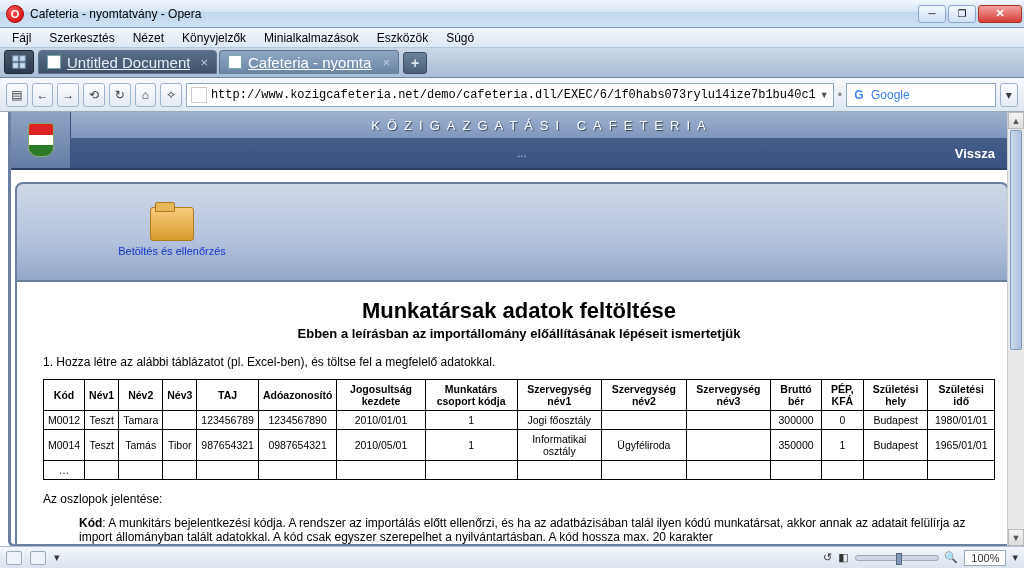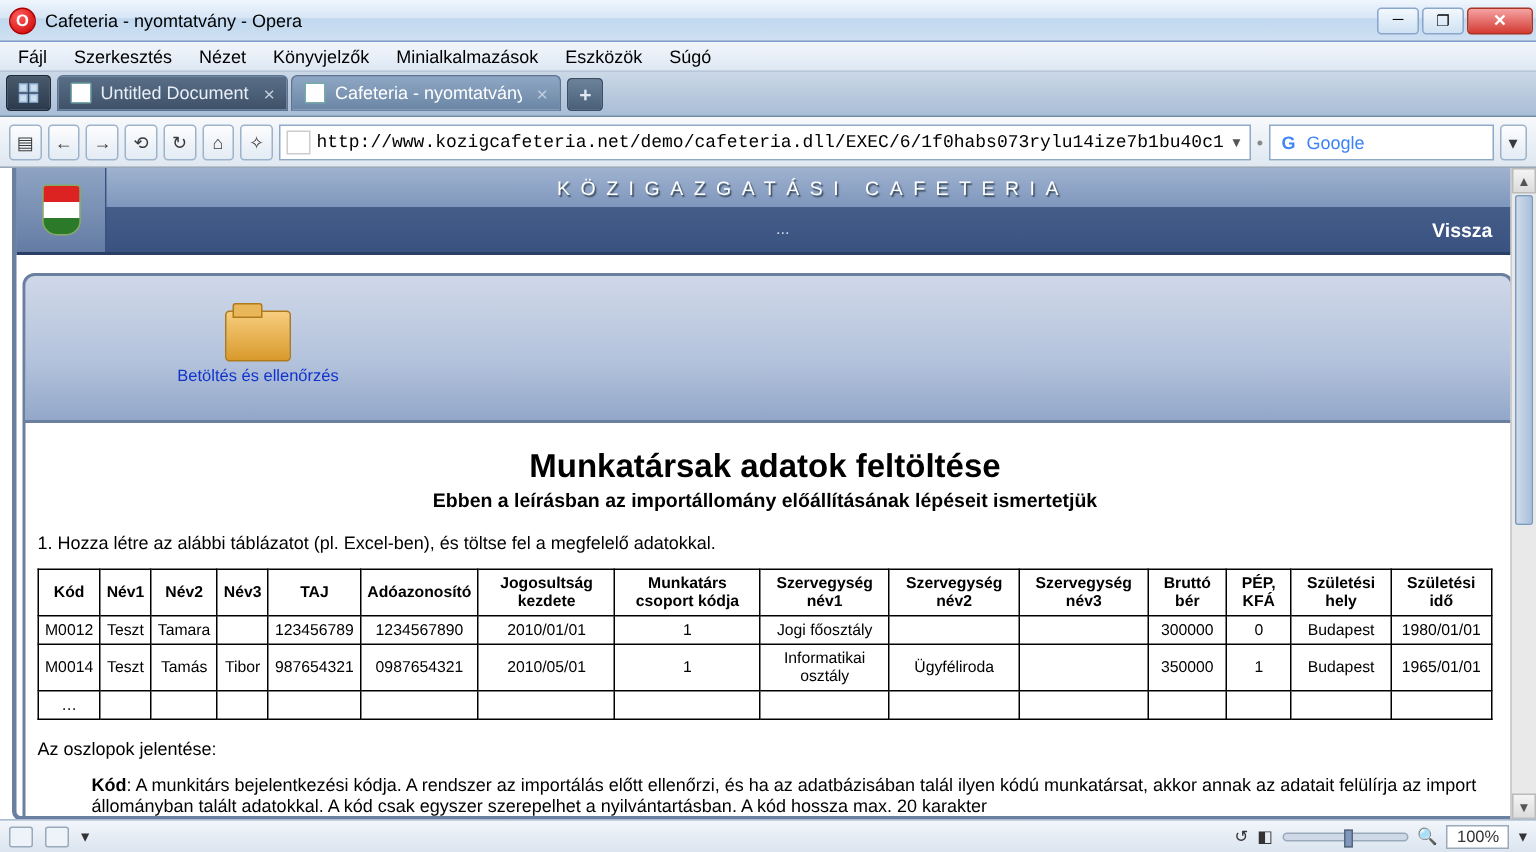--- a/index.html
+++ b/index.html
@@ -16,21 +16,21 @@
 
   .menubar { height: 20px; background: linear-gradient(to bottom,#f2f6fb,#dde8f4); border-bottom:1px solid #b5c7dc; display:flex; align-items:center; padding:0 4px; gap:2px;}
   .menu-item { padding: 2px 8px; font-size:12px; cursor: default;}
 
   .tabstrip { height: 30px; background: linear-gradient(to bottom,#cbd8e7,#a8bdd6); display:flex; align-items:flex-end; padding:0 2px; gap:0; border-bottom:1px solid #6e89a8;}
   .speed-dial-btn{width:30px;height:24px;background:linear-gradient(to bottom,#4a5a6d,#2b3a4c);border:1px solid #1e2a38;border-radius:3px;margin:0 4px 3px 2px;display:flex;align-items:center;justify-content:center;color:#cfe;}
   .speed-dial-btn svg{width:14px;height:14px;}
   .tab { height: 24px; padding: 0 8px; margin-bottom:3px; border:1px solid #5c7491; border-radius:4px 4px 0 0; background:linear-gradient(to bottom,#5a6f88,#3e5168); color:#e7eef7; display:flex; align-items:center; gap:6px; max-width:180px; margin-right:2px;}
   .tab.active{ background:linear-gradient(to bottom,#8ea7c4,#6b86a5); color:#fff; border-bottom-color:#6b86a5;}
   .tab .doc-icon{width:14px;height:14px;background:#fff;border:1px solid #7aa;border-radius:1px;position:relative;flex-shrink:0;}
-  .tab .tab-label{font-size:12px; white-space:nowrap; overflow:hidden;}
+  .tab .tab-label{font-size:15px; white-space:nowrap; overflow:hidden;text-decoration:underline;}
   .tab .tab-close{color:#c0cede;font-size:13px;margin-left:4px;}
   .new-tab{width:24px;height:22px;margin-bottom:3px;margin-left:2px;background:linear-gradient(to bottom,#6c819a,#4a5f78);border:1px solid #3a4e66;border-radius:3px;color:#e0e8f2;display:flex;align-items:center;justify-content:center;font-size:14px;font-weight:bold;}
 
   .navbar { height:34px; background: linear-gradient(to bottom,#f7f9fc,#dfe7f0); border-bottom:1px solid #9ab; display:flex; align-items:center; padding:0 6px; gap:4px;}
   .nav-btn{width:26px;height:24px;border:1px solid #9db3cc;border-radius:3px;background:linear-gradient(to bottom,#fdfdfe,#e3ebf4);display:flex;align-items:center;justify-content:center;font-size:12px;color:#3a3a3a;}
   .url-bar{flex:1;height:24px;border:1px solid #8da9c7;background:#fff;display:flex;align-items:center;padding:0 4px;gap:4px;}
   .url-bar .site-icon{width:16px;height:16px;background:#fff;border:1px solid #ccc;}
   .url-text{font-size:12px;color:#000;flex:1;overflow:hidden;white-space:nowrap;font-family:Liberation Mono, monospace;}
   .url-drop{color:#555;font-size:9px;}
   .search-sep{color:#888;}
@@ -57,21 +57,21 @@
   .banner-sub{flex:1;display:flex;align-items:center;justify-content:space-between;padding:0 18px;}
   .banner-dots{color:#cbd6e8;font-size:11px;margin:0 auto;}
   .vissza{color:#fff;font-weight:bold;font-size:13px;}
 
   .app-toolbar{height:100px;margin:12px 4px 0 4px;background:linear-gradient(to bottom,#cfd8e8 0%,#b3c2dc 60%,#92a7c9 100%);border:2px solid #6b7fa0;border-radius:8px 8px 0 0;display:flex;align-items:center;}
   .tool-item{width:310px;display:flex;flex-direction:column;align-items:center;gap:4px;}
   .folder-icon{width:44px;height:34px;background:linear-gradient(to bottom,#f7cd7e,#d99a2c);border:1px solid #b07a1a;border-radius:3px;position:relative;}
   .folder-icon::before{content:"";position:absolute;top:-6px;left:4px;width:18px;height:8px;background:#e8b75a;border:1px solid #b07a1a;border-radius:2px 2px 0 0;}
   .tool-label{color:#1133cc;font-size:11px;font-weight:normal;}
 
-  .doc-body{background:#fff;padding:10px 12px 0 8px;border-left:2px solid #6b7fa0;border-right:2px solid #6b7fa0;margin:0 4px;}
+  .doc-body{background:#fff;padding:10px 12px 0 26px;border-left:2px solid #6b7fa0;border-right:2px solid #6b7fa0;margin:0 4px;}
   .doc-title{text-align:center;font-family:Arial,sans-serif;font-size:22px;font-weight:bold;margin:6px 0 2px 0;}
   .doc-subtitle{text-align:center;font-family:Arial,sans-serif;font-size:13px;font-weight:bold;margin-bottom:14px;}
   .step{font-size:12px;margin:6px 0 10px 0;}
   table.imp{border-collapse:collapse;width:100%;font-size:10.5px;}
   table.imp th, table.imp td{border:1px solid #000;padding:3px 4px;text-align:center;}
   table.imp th{font-weight:bold;}
   .cols-label{margin-top:12px;font-size:12px;}
   .col-desc{margin:10px 0 0 36px;font-size:12px;}
   .col-desc b{font-weight:bold;}
 

